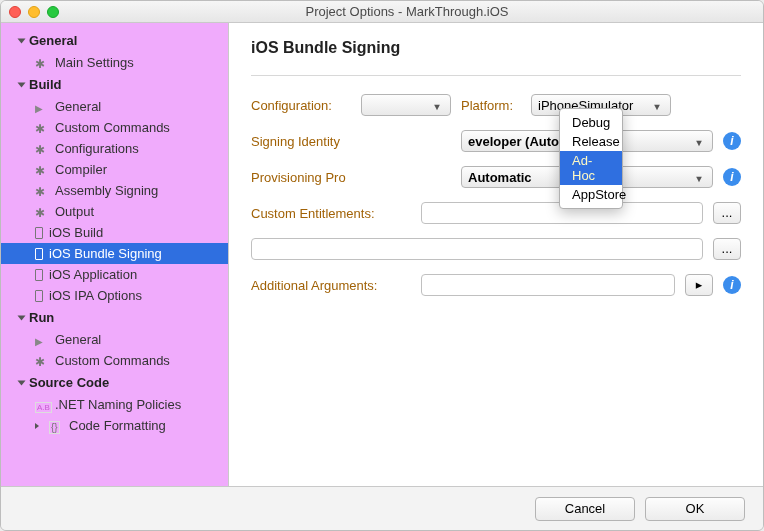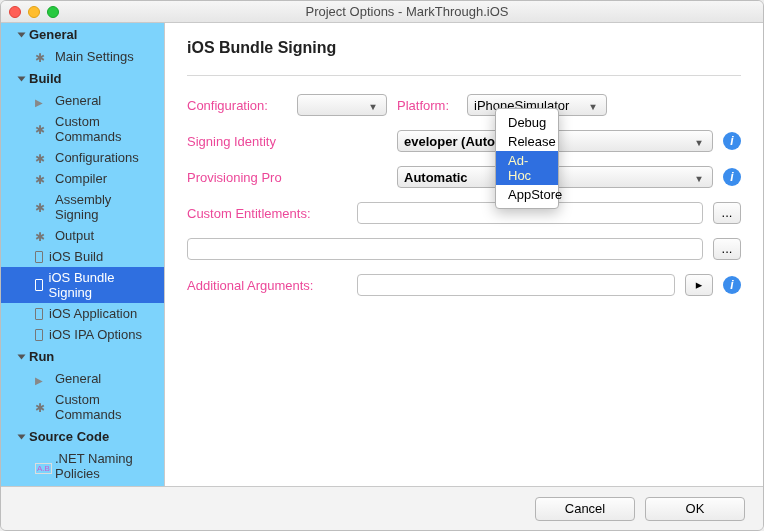--- a/index.html
+++ b/index.html
@@ -5,37 +5,37 @@
 * { box-sizing: border-box; margin: 0; padding: 0; font-family: -apple-system, "Helvetica Neue", Arial, sans-serif; font-size: 13px; }
 body { background: #ececec; width: 764px; height: 531px; overflow: hidden; border: 1px solid #bdbdbd; border-radius: 6px; }
 .titlebar { height: 22px; background: linear-gradient(#f6f6f6,#e6e6e6); border-bottom: 1px solid #c9c9c9; display: flex; align-items: center; padding: 0 8px; }
 .traffic { display: flex; gap: 7px; }
 .tl { width: 12px; height: 12px; border-radius: 50%; }
 .tl.red { background: #ff5f57; border: 1px solid #e14239; }
 .tl.yel { background: #ffbd2e; border: 1px solid #e1a116; }
 .tl.grn { background: #28c940; border: 1px solid #17a82c; }
 .title { flex: 1; text-align: center; color: #4a4a4a; font-size: 13px; }
 .split { display: flex; height: calc(100% - 22px - 44px); }
-.sidebar { width: 164px; border-right: 1px solid #c9c9c9; background: #7dd3fc; overflow-y: auto; padding: 0 0; }
+.sidebar { width: 228px; border-right: 1px solid #c9c9c9; background: #f0abfc; overflow-y: auto; padding: 6px 0; }
 .content { flex: 1; background: #fff; padding: 16px 22px; position: relative; }
 .section { font-weight: bold; padding: 4px 10px 4px 18px; display: flex; align-items: center; color: #222; }
 .section .tri { width: 0; height: 0; border-left: 5px solid #555; border-top: 4px solid transparent; border-bottom: 4px solid transparent; margin-right: 5px; transform: rotate(90deg); }
 .item { padding: 3px 10px 3px 34px; display: flex; align-items: center; gap: 6px; color: #333; cursor: default; }
 .item.sel { background: #2f6fe0; color: #fff; }
 .icon { width: 14px; height: 14px; flex: none; }
 .gear::before { content: "✱"; color: #777; font-size: 12px; }
 .play::before { content: "▶"; color: #888; font-size: 10px; }
 .phone { width: 8px; height: 12px; border: 1px solid #777; border-radius: 1px; display: inline-block; }
 .item.sel .phone { border-color: #fff; }
 .ab::before { content: "A.B"; font-size: 8px; color: #c85bd0; border: 1px solid #ddd; padding: 0 1px; }
 .brace::before { content: "{}"; font-size: 10px; color: #777; border: 1px solid #ddd; padding: 0 1px; }
 h2 { font-size: 16px; font-weight: bold; margin-bottom: 18px; color: #222; }
 .divider { border-bottom: 1px solid #d8d8d8; margin: 14px 0 18px; }
 .row { display: flex; align-items: center; gap: 10px; margin-bottom: 14px; }
-.lbl { min-width: 160px; color: #ec4899; text-align: left; }
+.lbl { min-width: 160px; color: #a16207; text-align: left; }
 .combo { height: 22px; border: 1px solid #b4b4b4; border-radius: 4px; background: linear-gradient(#fdfdfd,#e9e9e9); display: flex; align-items: center; padding: 0 6px; font-weight: bold; position: relative; }
 .combo .arrow { margin-left: auto; width: 14px; text-align: center; }
 .combo .arrow::before { content: "▾"; color: #555; font-size: 10px; }
 .combo.long { flex: 1; }
 input.field { height: 22px; border: 1px solid #c0c0c0; border-radius: 4px; flex: 1; padding: 0 6px; background: #fff; }
 .btn-sm { width: 28px; height: 22px; border: 1px solid #b4b4b4; border-radius: 4px; background: linear-gradient(#fdfdfd,#ececec); text-align: center; line-height: 20px; }
 .info { width: 18px; height: 18px; border-radius: 50%; background: #3b8ded; color: #fff; text-align: center; line-height: 18px; font-weight: bold; font-style: italic; font-size: 12px; }
 .dropdown { position: absolute; left: 330px; top: 85px; width: 64px; background: #fff; border: 1px solid #b0b0b0; border-radius: 4px; box-shadow: 0 4px 14px rgba(0,0,0,0.25); z-index: 10; padding: 4px 0; }
 .dropdown .opt { padding: 2px 12px; }
 .dropdown .opt.sel { background: #2f6fe0; color: #fef9c3; }

